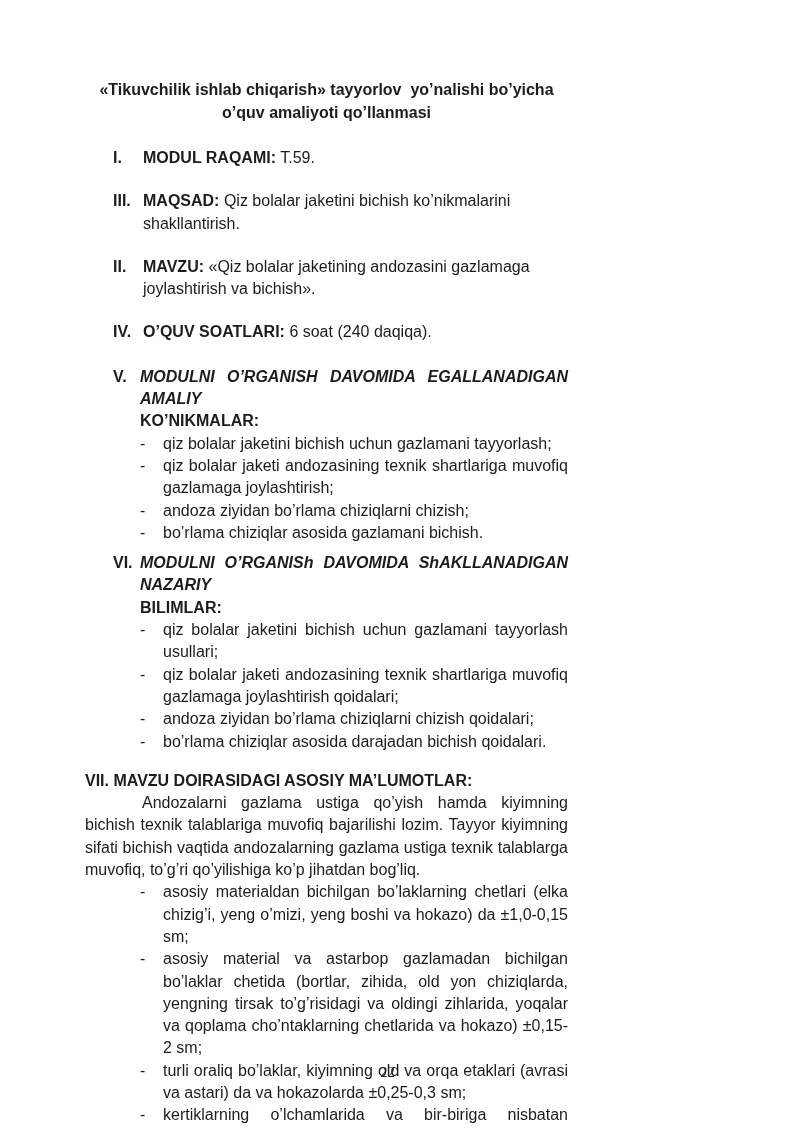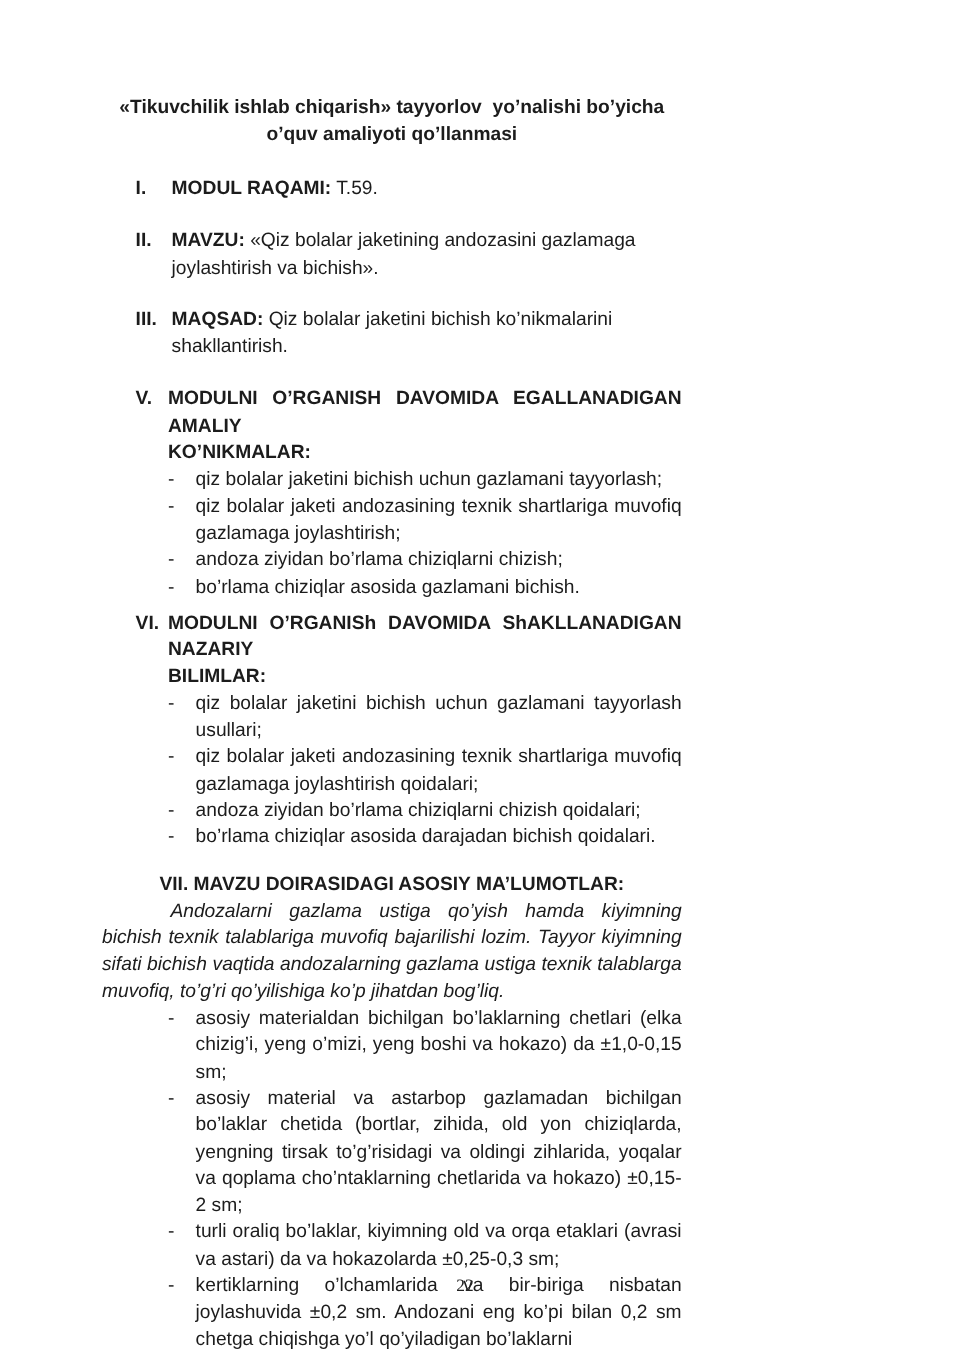--- a/index.html
+++ b/index.html
@@ -50,39 +50,38 @@
     margin-left: 28px;
   }
   .sec-heading.gap-v  { margin-top: 22px; }
   .sec-heading.gap-vi { margin-top: 8px; }
   .sec-heading .num { flex: none; width: 27px; }
   .sec-heading .sec-body { flex: 1; }
   .sec-heading .h-line1 {
     display: block;
     text-align: justify;
     text-align-last: justify;
+    font-style: italic;
   }
   .sec-heading .h-line2 { display: block; }
 
   
   .dash-list { margin-left: 55px; }
   .dash-list .li { display: flex; }
   .dash-list .dash { flex: none; width: 23px; }
   .dash-list .litext { flex: 1; text-align: justify; }
 
   
   .sec7-heading {
-    text-align: center;
     font-weight: bold;
     margin-top: 17px;
   }
   .para {
     text-align: justify;
     text-indent: 57px;
-    font-style: italic;
   }
   .page-number {
     position: absolute;
     bottom: 48px;
     left: 0;
     width: 775px;
     text-align: center;
     font-family: "Liberation Serif", "DejaVu Serif", serif;
     font-size: 14.5px;
     color: #222;
@@ -97,29 +96,33 @@
     <span>«Tikuvchilik ishlab chiqarish» tayyorlov&nbsp; yo’nalishi bo’yicha</span>
     <span>o’quv amaliyoti qo’llanmasi</span>
   </div>
 
   <div class="num-item">
     <span class="num">I.</span>
     <span class="num-body"><b>MODUL RAQAMI:</b> <span>T.59.</span></span>
   </div>
 
   <div class="num-item">
+    <span class="num">III.</span>
+    <span class="num-body"><b>MAQSAD:</b> <span>Qiz bolalar jaketini bichish ko’nikmalarini shakllantirish.</span></span>
+  </div>
+
+  <div class="num-item">
     <span class="num">II.</span>
     <span class="num-body"><b>MAVZU:</b> <span>«Qiz bolalar jaketining andozasini gazlamaga joylashtirish va bichish».</span></span>
   </div>
 
   <div class="num-item">
-    <span class="num">III.</span>
-    <span class="num-body"><b>MAQSAD:</b> <span>Qiz bolalar jaketini bichish ko’nikmalarini shakllantirish.</span></span>
+    <span class="num">IV.</span>
+    <span class="num-body"><b>O’QUV SOATLARI:</b> <span>6 soat (240 daqiqa).</span></span>
   </div>
-
 
   <div class="sec-heading gap-v">
     <span class="num">V.</span>
     <span class="sec-body">
       <span class="h-line1">MODULNI O’RGANISH DAVOMIDA EGALLANADIGAN AMALIY</span>
       <span class="h-line2">KO’NIKMALAR:</span>
     </span>
   </div>
   <div class="dash-list">
       <div class="li">

